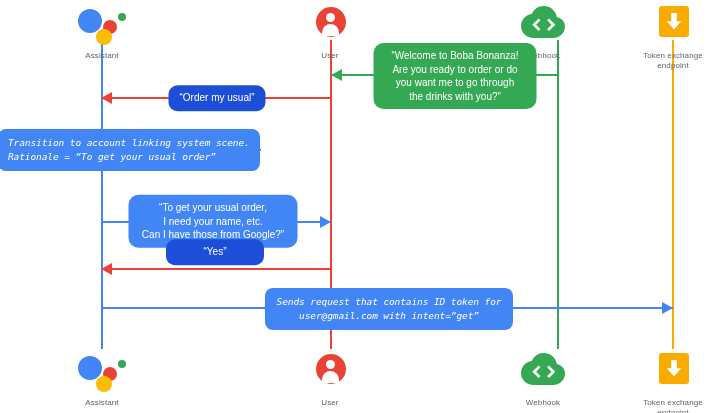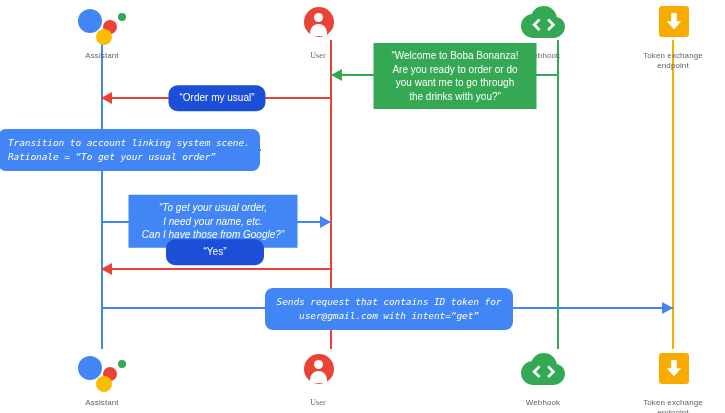--- a/index.html
+++ b/index.html
@@ -46,21 +46,21 @@
     margin-top: 5px;
     font-size: 8px;
     color: #5f6368;
     line-height: 10px;
     letter-spacing: .1px;
   }
   .actor.top    { top: 4px; }
   .actor.bottom { top: 351px; }
 
   .actor.a-assistant { left: 102px; }
-  .actor.a-user      { left: 318px; font-family: Liberation Serif, serif; }
+  .actor.a-user      { left: 330px; }
   .actor.a-webhook   { left: 543px; }
   .actor.a-token     { left: 673px; }
 
   
   .g-assistant .dot { position: absolute; border-radius: 50%; }
   .g-assistant .blue   { width: 24px; height: 24px; background: #4285f4; left: 4px;  top: 5px;  }
   .g-assistant .red    { width: 14px; height: 14px; background: #ea4335; left: 29px; top: 16px; }
   .g-assistant .yellow { width: 16px; height: 16px; background: #fbbc04; left: 22px; top: 25px; }
   .g-assistant .green  { width: 8px;  height: 8px;  background: #34a853; left: 44px; top: 9px;  }
 
@@ -97,21 +97,21 @@
   .arrow .shaft { position: absolute; left: 0; right: 0; top: 0; height: 2px; }
   .arrow .head  { position: absolute; top: -5px; width: 0; height: 0;
                   border-top: 6px solid transparent; border-bottom: 6px solid transparent; }
   .arrow.to-left  .head { left: 0;  border-right: 11px solid currentColor; }
   .arrow.to-right .head { right: 0; border-left: 11px solid currentColor; }
   .arrow .shaft { background: currentColor; }
 
   
   .bubble {
     position: absolute;
-    border-radius: 0;
+    border-radius: 10px;
     color: #ffffff;
     text-align: center;
     padding: 6px 11px;
     font-size: 10px;
     line-height: 13.5px;
     white-space: pre-line;
     transform: translate(-50%, -50%);
   }
   .bubble.green { background: #34a853; }
   .bubble.red   { background: #1d4ed8; border-radius: 9px; }
@@ -248,21 +248,21 @@
   <div class="bubble green" style="left: 455px; top: 76px; width: 163px; white-space: pre-line;">“Welcome to Boba Bonanza!
 Are you ready to order or do
 you want me to go through
 the drinks with you?”</div>
 
   <div class="bubble red" style="left: 217px; top: 98px; white-space: pre-line;">“Order my usual”</div>
 
   <div class="bubble blue mono boxy" style="left: 129px; top: 150px; width: 262px; text-align: left; white-space: pre-line;">Transition to account linking system scene.
 Rationale = “To get your usual order”</div>
 
-  <div class="bubble blue" style="left: 213px; top: 221px; width: 169px; white-space: pre-line; font-style: italic;">“To get your usual order,
+  <div class="bubble blue" style="left: 213px; top: 221px; width: 169px; white-space: pre-line;">“To get your usual order,
 I need your name, etc.
 Can I have those from Google?”</div>
 
   <div class="bubble red" style="left: 215px; top: 252px; width: 98px; white-space: pre-line;">“Yes”</div>
 
   <div class="bubble blue mono boxy" style="left: 389px; top: 309px; width: 248px; white-space: pre-line;">Sends request that contains ID token for
 user@gmail.com with intent=“get”</div>
 
 </div>
 

